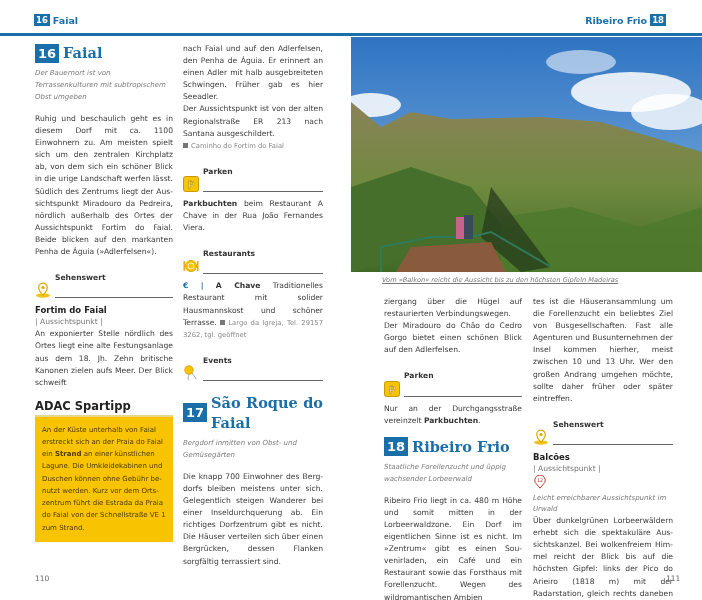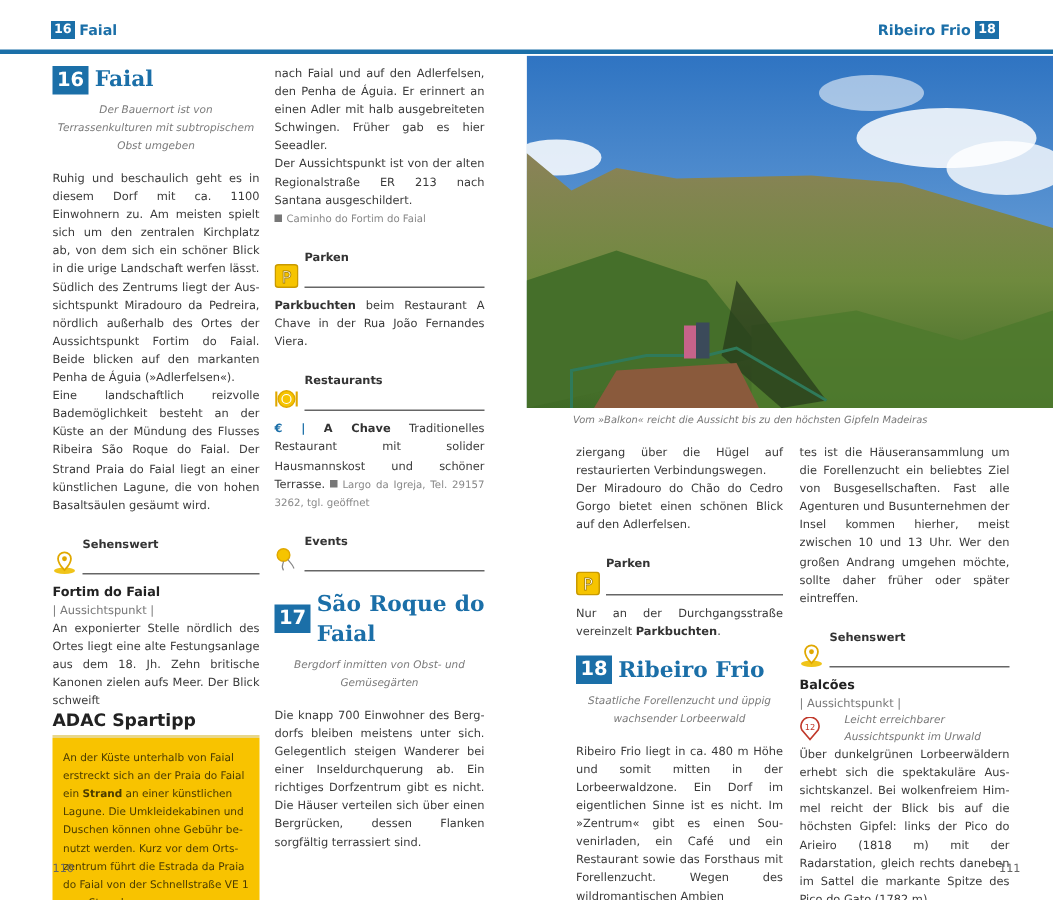--- a/index.html
+++ b/index.html
@@ -13,45 +13,45 @@
 
   .col { position: absolute; font-size: 7.6px; line-height: 12.1px; text-align: justify; hyphens: manual; }
   .col p { margin: 0; }
   .col-1 { left: 35px; top: 43px; width: 138px; }
   .col-2 { left: 183px; top: 43px; width: 140px; }
   .col-3 { left: 384px; top: 296px; width: 138px; }
   .col-4 { left: 533px; top: 296px; width: 140px; }
 
   .section-title { display: flex; align-items: center; gap: 4px; font-family: "DejaVu Serif", serif; color: #1b6fa8; font-weight: bold; font-size: 14.5px; line-height: 20px; margin-bottom: 4px; }
   .big-badge { background: #1b6fa8; color: #fff; font-family: "DejaVu Sans", sans-serif; font-size: 13px; padding: 0 3px; line-height: 19px; font-weight: bold; }
-  .subtitle { font-style: italic; color: #7a7a7a; font-size: 7px; line-height: 12px; text-align: center; margin-bottom: 10px; }
+  .subtitle { font-style: italic; color: #7a7a7a; font-size: 7px; line-height: 12px; text-align: left; margin-bottom: 10px; }
 
   .info-head { display: flex; align-items: flex-end; gap: 4px; margin-top: 14px; margin-bottom: 6px; }
   .info-head .ico { width: 16px; height: 16px; flex: 0 0 16px; }
   .info-head .label { flex: 1; font-weight: bold; font-size: 7.6px; color: #333; border-bottom: 1.5px solid #666; padding-bottom: 13px; }
 
   .bold { font-weight: bold; color: #333; }
   .blue { color: #1b6fa8; font-weight: bold; }
   .small-gray { color: #888; font-size: 6.8px; }
   .sq { display: inline-block; width: 5px; height: 5px; background: #777; margin-right: 3px; vertical-align: 0px; }
 
   .poi-name { font-weight: bold; font-size: 8.5px; color: #222; line-height: 12px; }
   .poi-cat { color: #777; }
 
-  .adac-title { font-weight: bold; font-size: 11.5px; color: #222; margin-top: 1px; margin-bottom: 3px; }
+  .adac-title { font-weight: bold; font-size: 11.5px; color: #222; margin-top: 11px; margin-bottom: 3px; }
   .adac-rule { height: 2px; background: #e8d78a; margin-bottom: 0; }
   .adac-box { background: #f8c300; padding: 7px 7px 8px 7px; font-size: 7px; line-height: 12.2px; color: #4a3b00; text-align: left; }
 
   .page-num-left { position: absolute; left: 35px; top: 574px; font-size: 7.5px; color: #666; }
   .page-num-right { position: absolute; left: 666px; top: 574px; font-size: 7.5px; color: #666; }
 
   .photo { position: absolute; left: 351px; top: 37px; width: 351px; height: 235px; overflow: hidden; }
-  .caption { position: absolute; left: 382px; top: 276px; font-size: 6.6px; font-style: italic; color: #777; }
-
-  .poi-line { display: flex; align-items: center; gap: 16px; }
+  .caption { position: absolute; left: 382px; top: 276px; font-size: 6.6px; font-style: italic; color: #777; text-decoration: underline; }
+
+  .poi-line { display: flex; align-items: flex-start; gap: 4px; flex-direction: column; }
   .poi-line .marker { width: 14px; height: 16px; flex: 0 0 14px; }
   .poi-line .txt { font-style: italic; color: #777; font-size: 7px; line-height: 11px; text-align: left; }
 </style>
 </head>
 <body>
 
 <div class="page-head-left">
   <span class="num-badge-small">16</span>
   <span>Faial</span>
 </div>
@@ -62,21 +62,20 @@
 <div class="header-bar"></div>
 
 <div class="col col-1">
   <div class="section-title">
     <span class="big-badge">16</span>
     <span>Faial</span>
   </div>
   <div class="subtitle">Der Bauernort ist von Terrassenkulturen mit subtropischem Obst umgeben</div>
   <p>Ruhig und beschaulich geht es in die­sem Dorf mit ca. 1100 Einwohnern zu. Am meisten spielt sich um den zentra­len Kirchplatz ab, von dem sich ein schöner Blick in die urige Landschaft werfen lässt.</p>
   <p>Südlich des Zentrums liegt der Aus­sichtspunkt Miradouro da Pedreira, nördlich außerhalb des Ortes der Aus­sichtspunkt Fortim do Faial. Beide bli­cken auf den markanten Penha de Águia (»Adlerfelsen«).</p>
-  <p>Eine landschaftlich reizvolle Bademög­lichkeit besteht an der Küste an der Mündung des Flusses Ribeira São Ro­que do Faial. Der Strand Praia do Faial liegt an einer künstlichen Lagune, die von hohen Basaltsäulen gesäumt wird.</p>
 
   <div class="info-head">
     <svg class="ico" viewBox="0 0 16 16">
       <ellipse cx="8" cy="13.5" rx="7" ry="2.2" fill="#f0c419"></ellipse>
       <path d="M8 1.2a4.3 4.3 0 0 0-4.3 4.3c0 3.2 4.3 7.6 4.3 7.6s4.3-4.4 4.3-7.6A4.3 4.3 0 0 0 8 1.2z" fill="#fff" stroke="#e0a800" stroke-width="1.2"></path>
       <circle cx="8" cy="5.5" r="1.6" fill="#e0a800"></circle>
     </svg>
     <span class="label">Sehenswert</span>
   </div>
   <div class="poi-name">Fortim do Faial</div>

